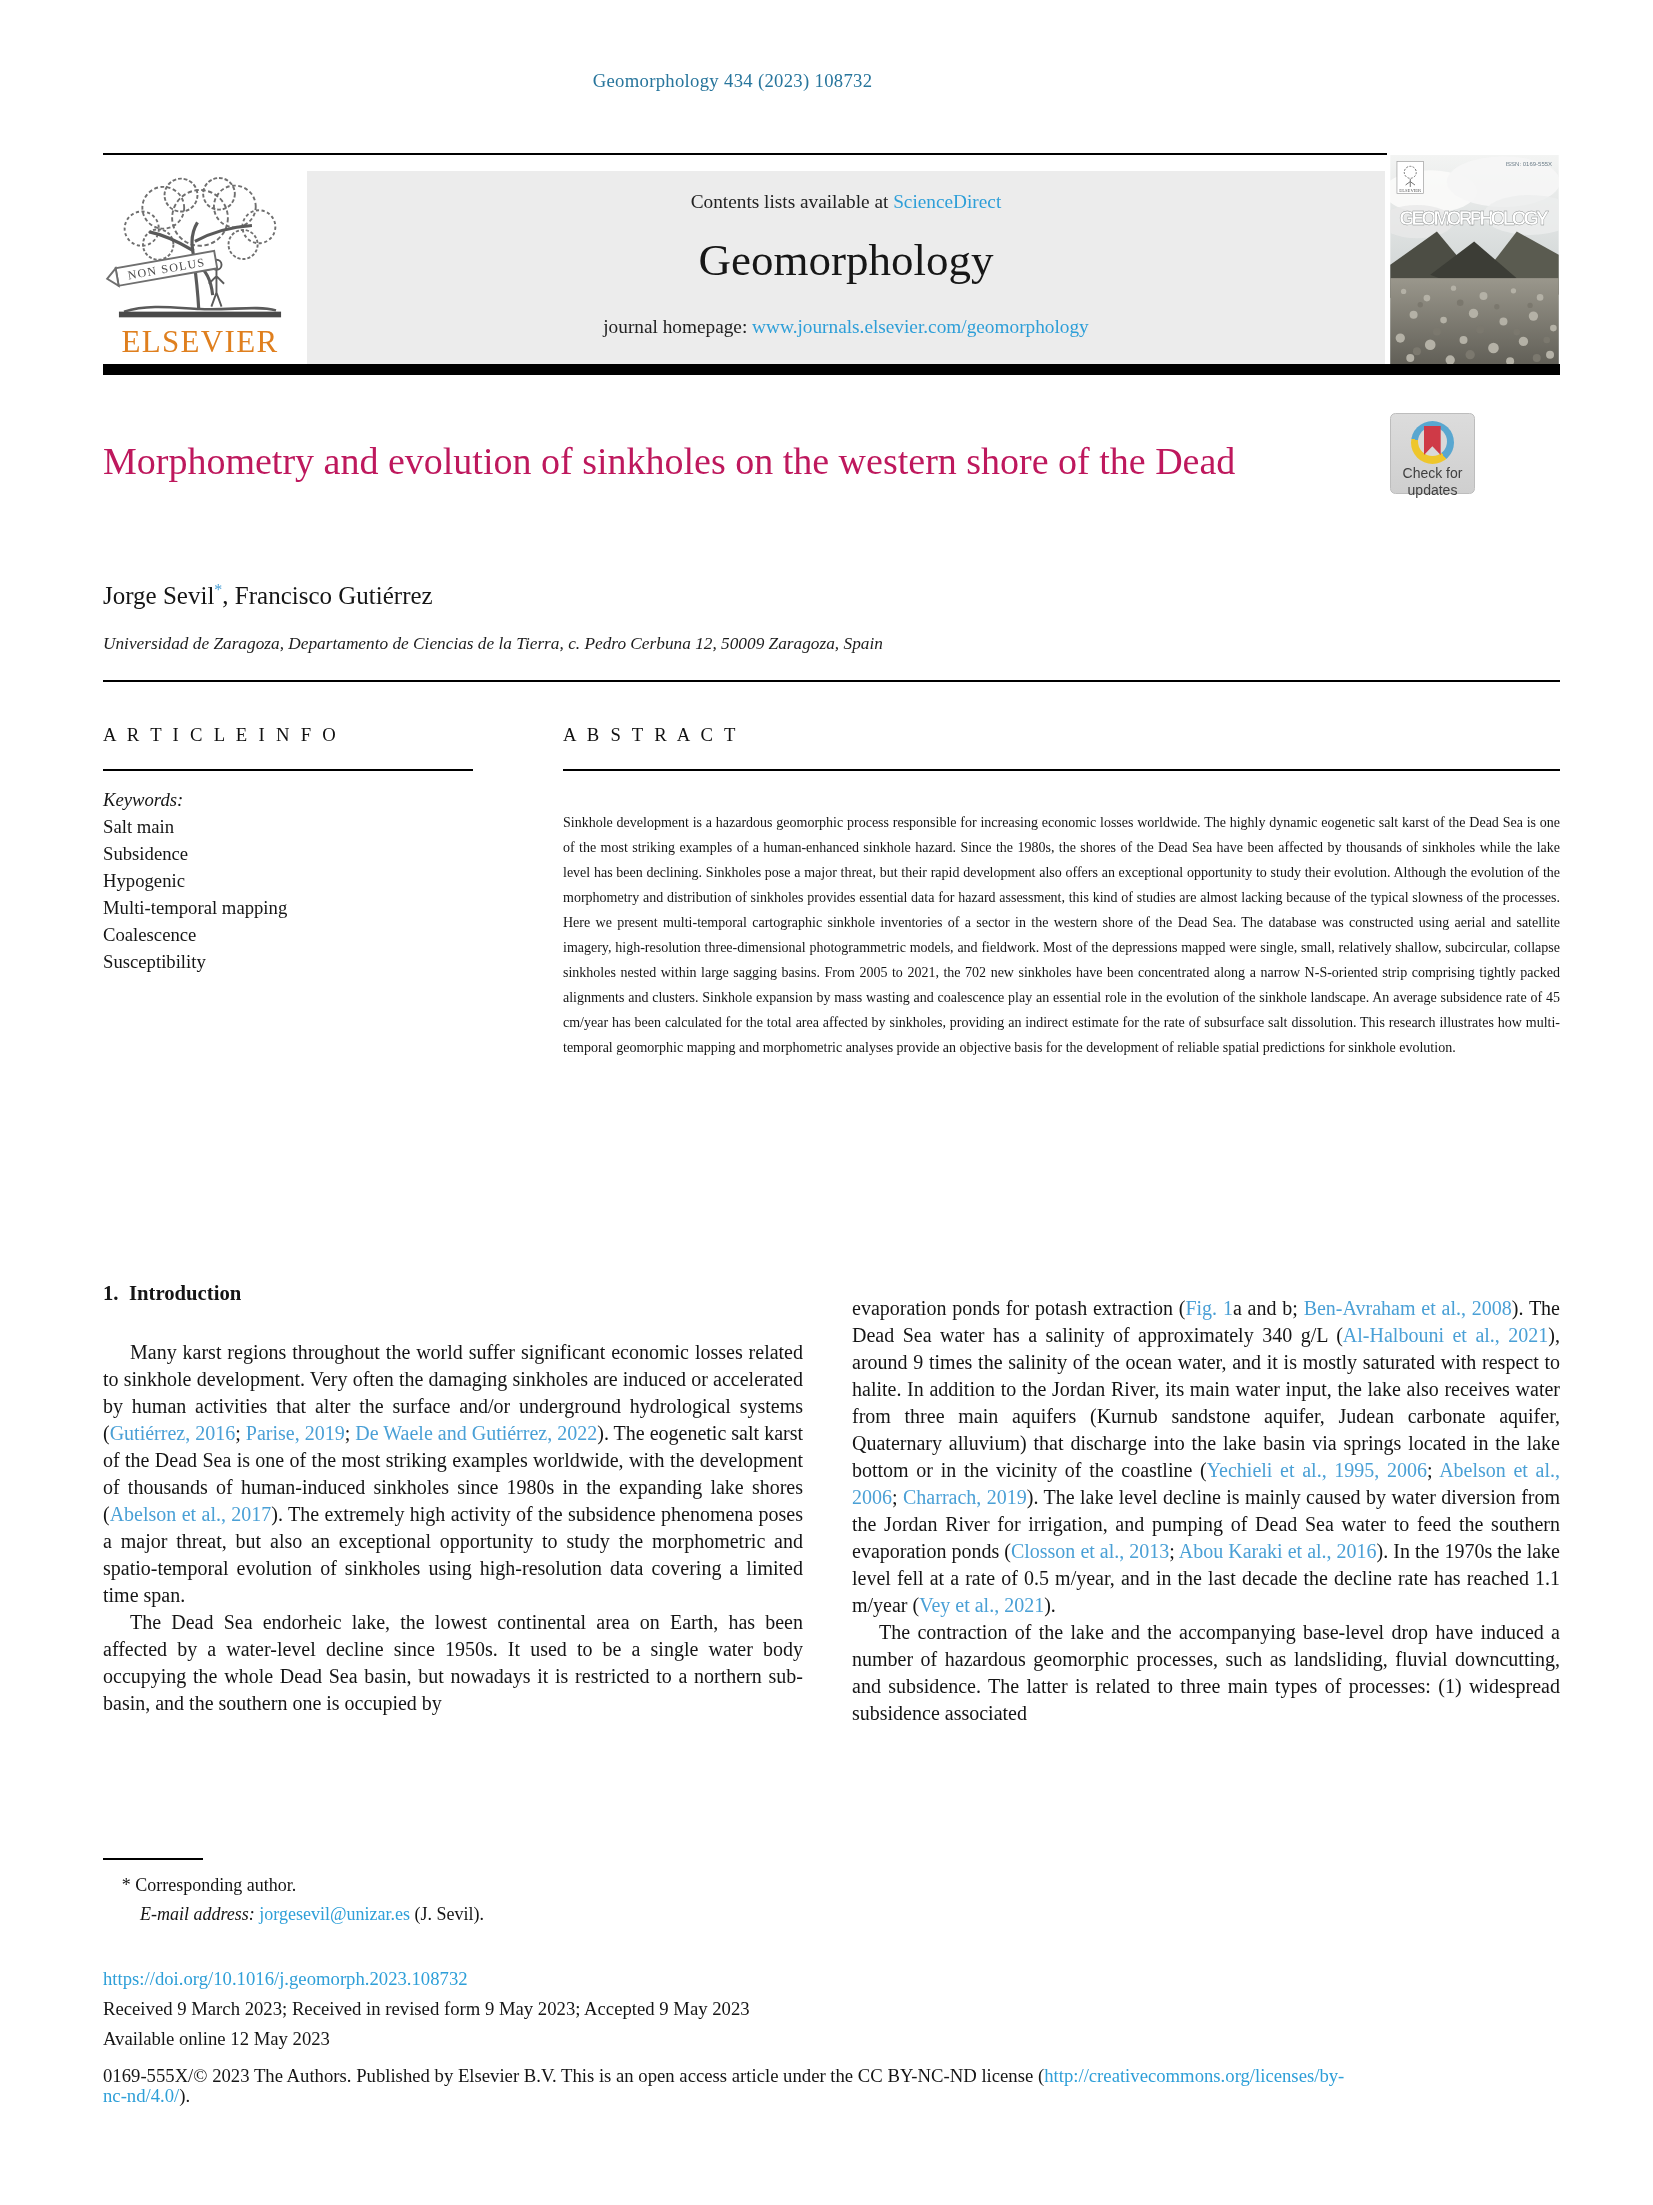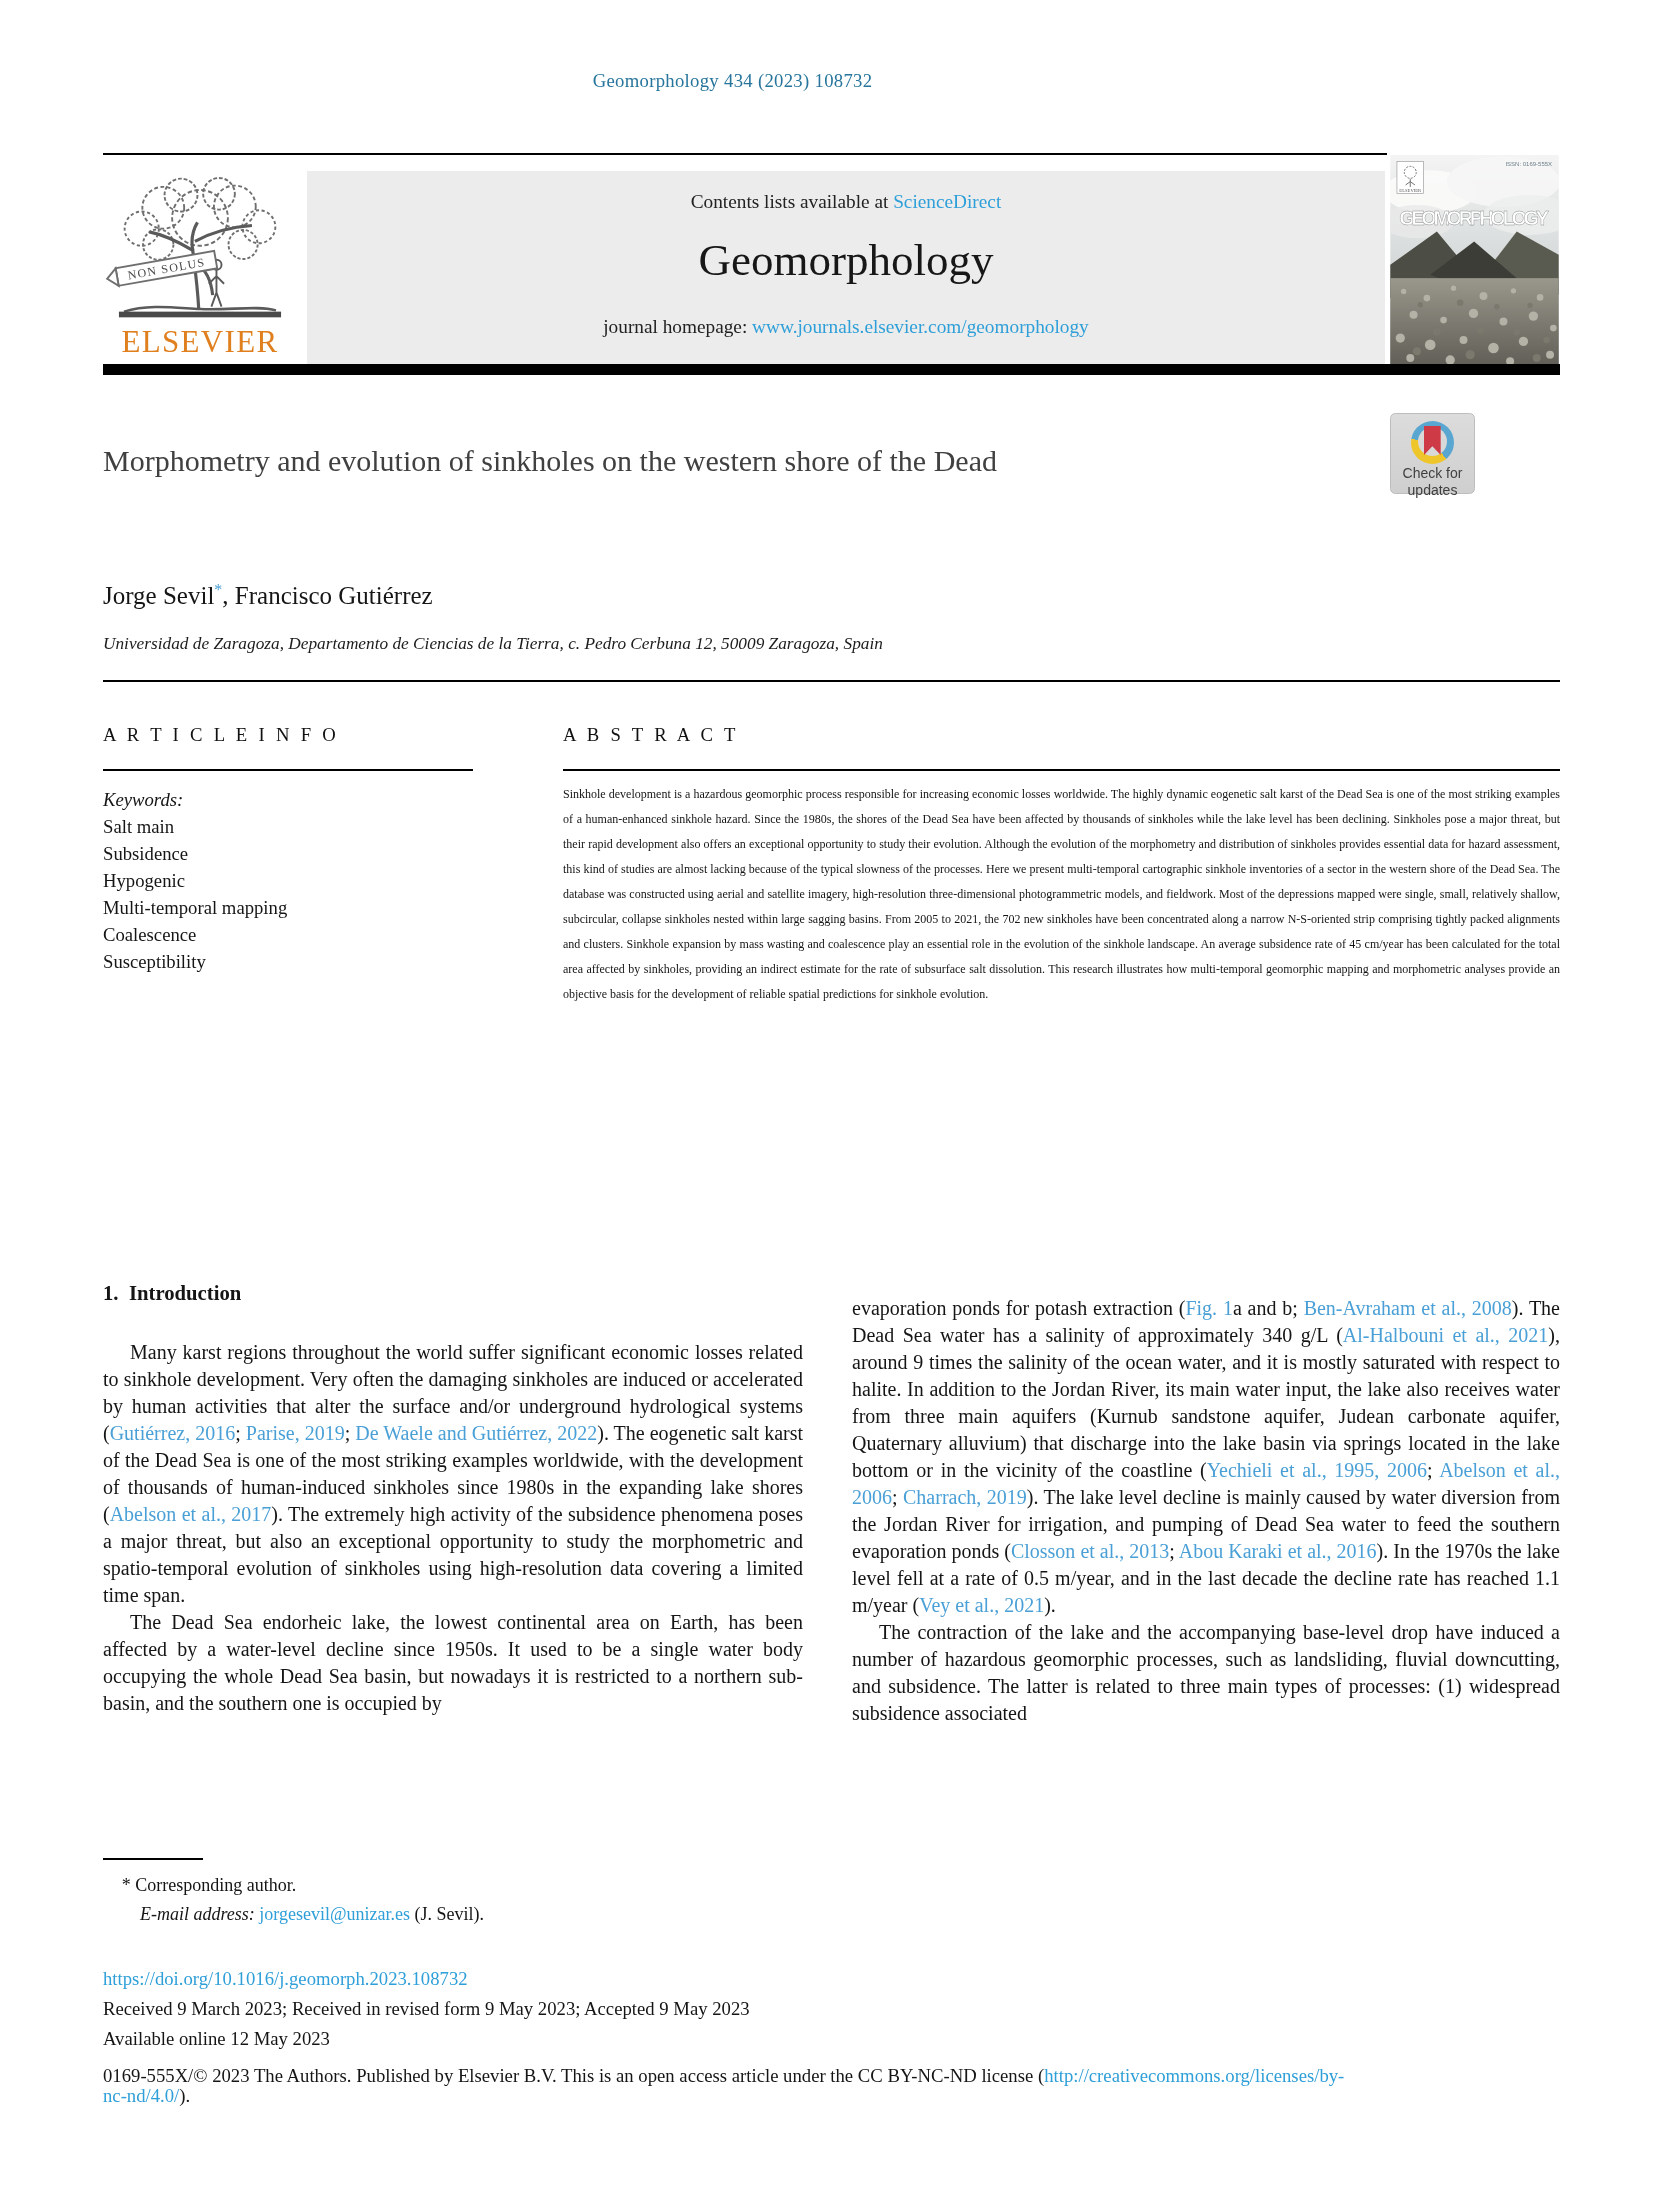--- a/index.html
+++ b/index.html
@@ -13,21 +13,21 @@
   .rule{background:#000;}
   .cit{color:#4aa0d6;}
   .brt{color:#2e9fd8;}
   .lk{cursor:pointer;}
   .topcite{color:#27759c;font-size:18.7px;letter-spacing:0.3px;}
   .graybox{background:#ececec;}
   .masthead{font-size:45px;color:#171717;}
   .smallhdr{font-size:19.3px;color:#222;}
   .headlabel{font-size:18.7px;letter-spacing:3.3px;color:#111;}
   .kw{font-size:18.7px;line-height:27px;}
-  .abstxt{font-size:12px;line-height:25px;}
+  .abstxt{font-size:14px;line-height:25px;margin-top:28px;}
   .bodytxt{font-size:20px;line-height:27px;}
   .ind{text-indent:27px;}
   .ftr{font-size:18.7px;line-height:28px;}
   .ftnote{font-size:18px;line-height:29px;}
   .elslogo-text{font-size:31px;color:#df7f1e;letter-spacing:1.3px;}
   
   .badge{background:linear-gradient(#dcdcdc,#cfcfcf);border:0.7px solid #bdbdbd;border-radius:5.3px;}
   .ring{border-radius:50%;background:conic-gradient(from 280deg,#59a7d0 0deg 220deg,#eec62c 220deg 360deg);}
   .ringhole{border-radius:50%;background:#d9d9d9;}
   .bookmark{background:#cf3a47;clip-path:polygon(0 0,100% 0,100% 100%,50% 70%,0 100%);}
@@ -162,21 +162,21 @@
   <div class="abs badge" style="left:1390px;top:413px;width:83px;height:79px;">
     <div class="abs ring" style="left:20px;top:6.7px;width:43px;height:43px;"></div>
     <div class="abs ringhole" style="left:27px;top:13.3px;width:29px;height:29px;"></div>
     <div class="abs bookmark" style="left:33px;top:12px;width:16.7px;height:29px;"></div>
     <div class="abs badgetxt" style="left:0;top:51px;width:83px;">
       <div>Check for</div>
       <div>updates</div>
     </div>
   </div>
 
-  <div class="abs" style="left:103px;top:435px;width:1320px;font-size:30px;line-height:52px;color:#404040;">
+  <div class="abs" style="left:103px;top:435px;width:1320px;font-size:38px;line-height:52px;color:#be185d;">
     <div>Morphometry and evolution of sinkholes on the western shore of the Dead</div>
   </div>
 
   <div class="abs" style="left:103px;top:581px;font-size:25px;">
     <span>Jorge Sevil</span><sup class="star lk">*</sup><span>, Francisco Gutiérrez</span>
   </div>
 
   <div class="abs ital" style="left:103px;top:634px;font-size:17.3px;color:#1c1c1c;">Universidad de Zaragoza, Departamento de Ciencias de la Tierra, c. Pedro Cerbuna 12, 50009 Zaragoza, Spain</div>
 
   <div class="abs rule" style="left:103px;top:680px;width:1457px;height:2px;"></div>

